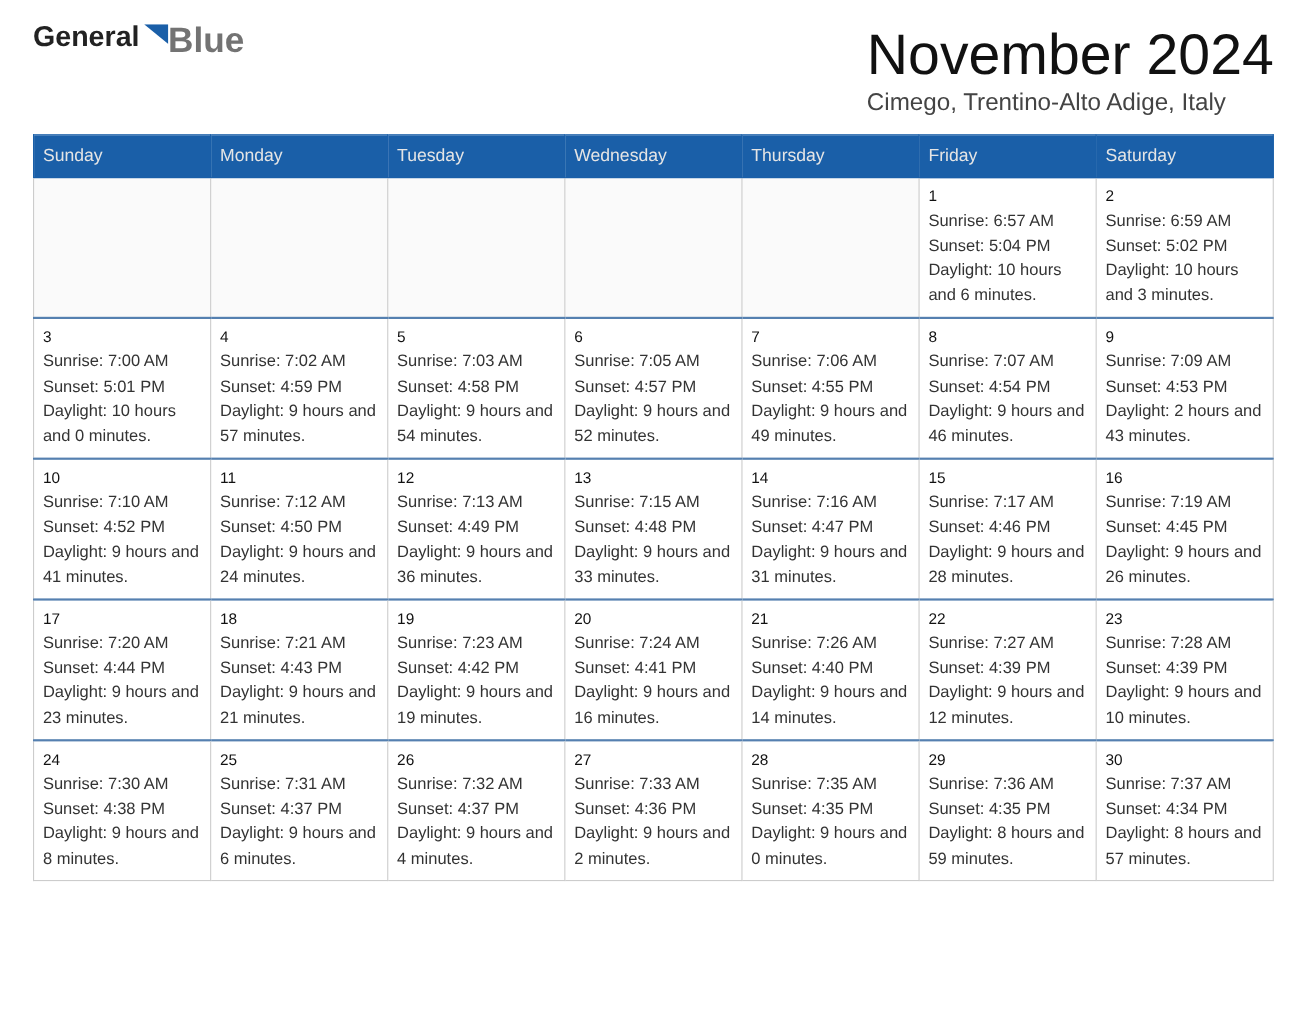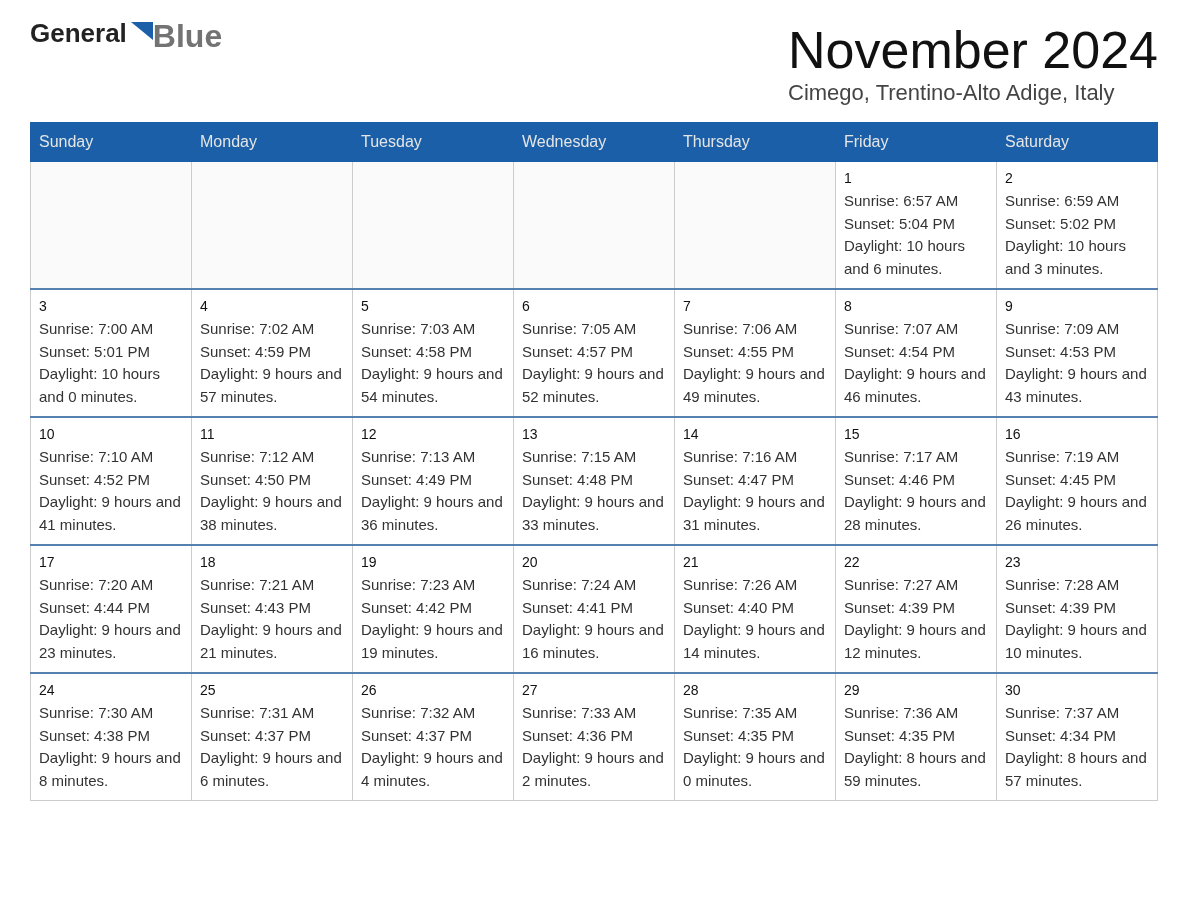--- a/index.html
+++ b/index.html
@@ -195,39 +195,39 @@
             <div>Sunrise: 7:07 AM</div>
             <div>Sunset: 4:54 PM</div>
             <div>Daylight: 9 hours and 46 minutes.</div>
           </div>
         </td>
         <td>
           <span class="day-number">9</span>
           <div class="day-info">
             <div>Sunrise: 7:09 AM</div>
             <div>Sunset: 4:53 PM</div>
-            <div>Daylight: 9 hours and 43 minutes.</div>
+            <div>Daylight: 2 hours and 43 minutes.</div>
           </div>
         </td>
       </tr>
       <tr>
         <td>
           <span class="day-number">10</span>
           <div class="day-info">
             <div>Sunrise: 7:10 AM</div>
             <div>Sunset: 4:52 PM</div>
             <div>Daylight: 9 hours and 41 minutes.</div>
           </div>
         </td>
         <td>
           <span class="day-number">11</span>
           <div class="day-info">
             <div>Sunrise: 7:12 AM</div>
             <div>Sunset: 4:50 PM</div>
-            <div>Daylight: 9 hours and 38 minutes.</div>
+            <div>Daylight: 9 hours and 24 minutes.</div>
           </div>
         </td>
         <td>
           <span class="day-number">12</span>
           <div class="day-info">
             <div>Sunrise: 7:13 AM</div>
             <div>Sunset: 4:49 PM</div>
             <div>Daylight: 9 hours and 36 minutes.</div>
           </div>
         </td>

